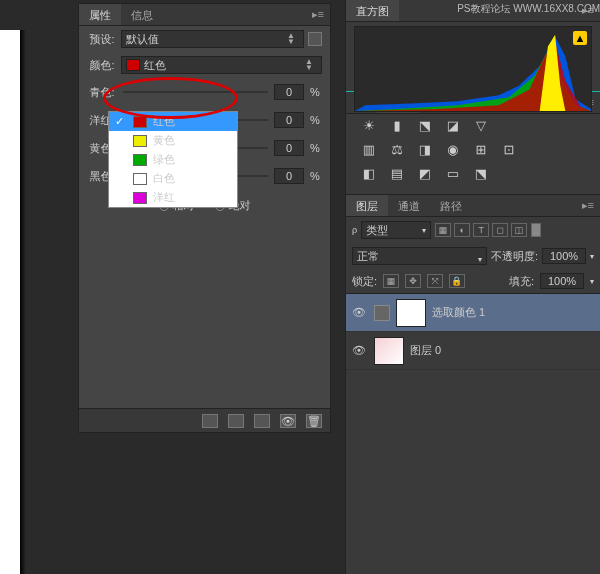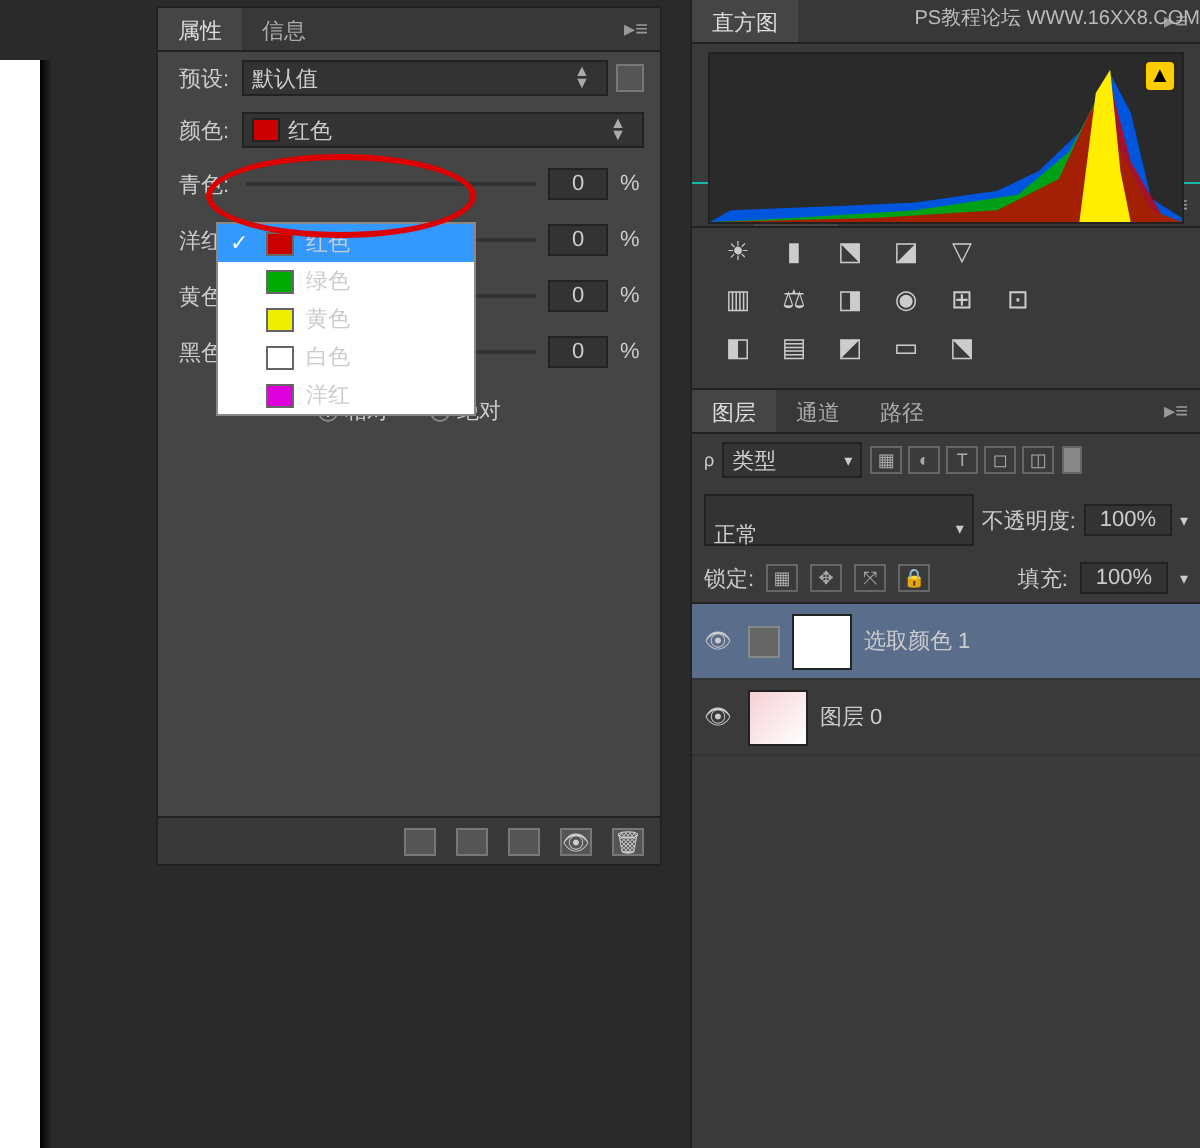--- a/index.html
+++ b/index.html
@@ -39,21 +39,21 @@
 .right-col{position:absolute;left:345px;top:0;width:255px;height:574px;background:#3a3a3a;border-left:1px solid #222}
 .histo-panel{height:92px;border-bottom:1px solid #14b8a6}
 .histo-area{margin:4px 8px;height:86px;background:#2a2a2a;border:1px solid #222;position:relative;overflow:hidden}
 .warn{position:absolute;right:4px;top:4px;width:14px;height:14px;background:#ffcc00;color:#000;text-align:center;line-height:14px;font-weight:bold;border-radius:2px}
 .adjust-panel{border-bottom:1px solid #222;padding-bottom:8px}
 .adj-title{padding:6px 10px;color:#ddd}
 .icon-row{display:flex;gap:10px;padding:4px 14px;align-items:center}
 .ico{width:18px;height:16px;display:inline-block;color:#ccc;text-align:center;line-height:16px;font-size:13px}
 .layers-panel{}
 .layer-ctrl{display:flex;align-items:center;gap:4px;padding:4px 6px}
-.dd-sm{height:18px;background:#333;border:1px solid #222;display:flex;align-items:flex-start;padding:12px 4px;flex:1}
+.dd-sm{height:18px;background:#333;border:1px solid #222;display:flex;align-items:flex-end;padding:0 4px;flex:1}
 .dd-sm2{height:18px;background:#333;border:1px solid #222;display:flex;align-items:center;padding:0 4px;width:70px}
 .pct-box{width:44px;height:16px;background:#333;border:1px solid #222;text-align:center;line-height:14px}
 .lock-row{display:flex;align-items:center;gap:6px;padding:4px 6px;border-bottom:1px solid #222}
 .layer{display:flex;align-items:center;height:38px;border-bottom:1px solid #333;padding:0 4px;gap:6px}
 .layer.sel{background:#5a6e8c}
 .eye{width:18px;text-align:center;color:#ccc}
 .thumb{width:30px;height:28px;background:#888;border:1px solid #222}
 .thumb.white{background:#fff}
 .thumb.img{background:linear-gradient(135deg,#f5d0d5,#fff)}
 .watermark{position:absolute;right:0;top:2px;color:#bbb;font-size:10px;z-index:30;font-family:sans-serif}
@@ -130,27 +130,27 @@
 </div>
 
 <div class="dd-list" id="ddlist">
     <div class="dd-item sel">
     <span class="check">✓</span>
     <span class="sw" style="background:#c00"></span>
     <span>红色</span>
   </div>
     <div class="dd-item ">
     <span class="check"></span>
+    <span class="sw" style="background:#ee0"></span>
+    <span>黄色</span>
+  </div>
+    <div class="dd-item ">
+    <span class="check"></span>
     <span class="sw" style="background:#0a0"></span>
     <span>绿色</span>
-  </div>
-    <div class="dd-item ">
-    <span class="check"></span>
-    <span class="sw" style="background:#ee0"></span>
-    <span>黄色</span>
   </div>
     <div class="dd-item ">
     <span class="check"></span>
     <span class="sw" style="background:#fff"></span>
     <span>白色</span>
   </div>
     <div class="dd-item ">
     <span class="check"></span>
     <span class="sw" style="background:#d0d"></span>
     <span>洋红</span>

